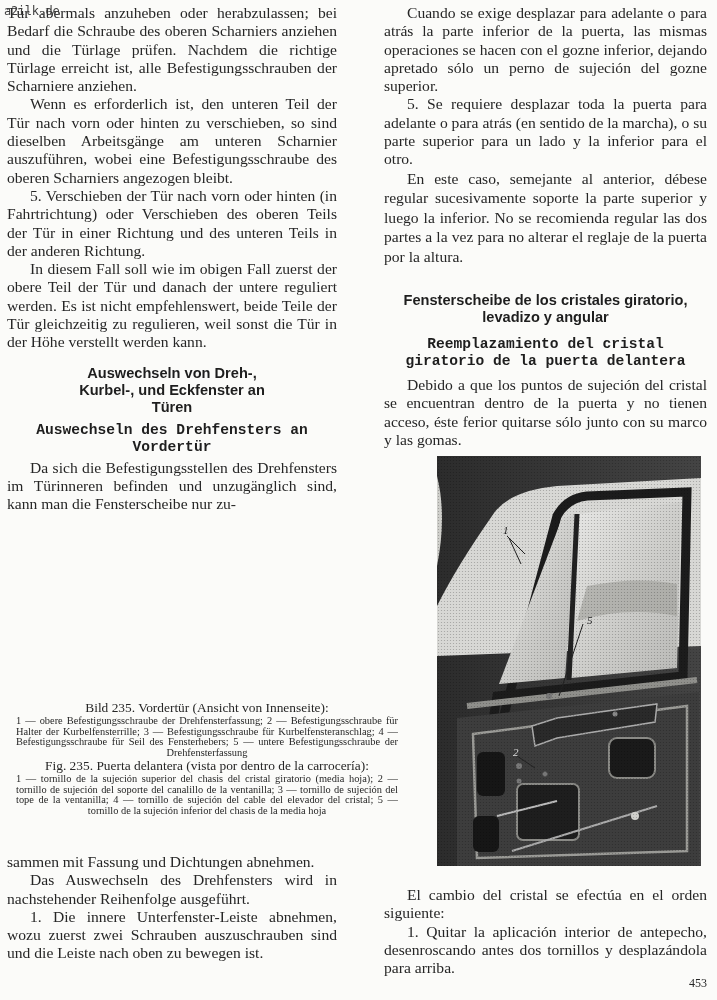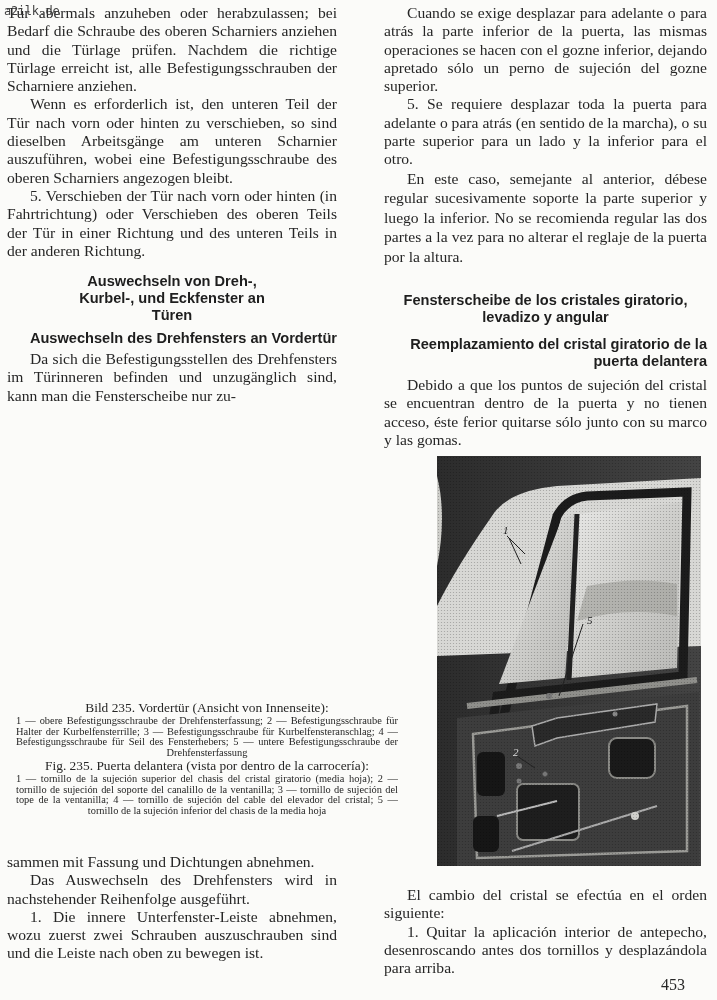--- a/index.html
+++ b/index.html
@@ -17,44 +17,45 @@
   .col { position: absolute; font-size: 15.6px; line-height: 18.3px; text-align: justify; }
   .col-left { left: 7px; top: 4px; width: 330px; }
   .col-right { left: 384px; top: 4px; width: 323px; }
   p { margin: 0; text-indent: 23px; hyphens: manual; }
   p.noindent { text-indent: 0; }
   .h-center {
     font-family: "Liberation Sans", "DejaVu Sans", sans-serif; font-weight: bold;
     font-size: 14.6px; line-height: 17px; text-align: center; margin: 0; color: #1e1e1e;
   }
   .h-left {
-    font-family: Liberation Sans, sans-serif; font-weight: bold;
-    font-size: 14.6px; line-height: 17px; text-align: right; margin: 0; color: #1e1e1e;
+    font-family: Liberation Mono, monospace; font-weight: bold;
+    font-size: 14.6px; line-height: 17px; text-align: center; margin: 0; color: #1e1e1e;
   }
   .caption-block { position: absolute; left: 16px; width: 382px; text-align: center; margin-top: 16px; }
   .cap-title { font-size: 13.4px; line-height: 16px; margin: 0; }
   .cap-body {
     font-size: 10.4px; line-height: 10.6px; text-align: justify; text-align-last: center;
     margin: 0; font-family: "Liberation Serif", serif;
   }
   .photo {
     position: absolute; left: 437px; top: 456px; width: 264px; height: 410px;
     background: #3a3a3a; overflow: hidden;
   }
-  .page-number { position: absolute; left: 661px; top: 976px; font-size: 16px; color: #262626; font-family: Liberation Serif, serif; }
+  .page-number { position: absolute; left: 689px; top: 976px; font-size: 12px; color: #262626; font-family: Liberation Serif, serif; }
 </style>
 </head>
 <body>
 
 <div class="watermark">a2ilk.de</div>
 
 <div class="col col-left">
   <p class="noindent">Tür abermals anzuheben oder herabzulassen; bei Bedarf die Schraube des oberen Scharniers anziehen und die Türlage prüfen. Nachdem die richtige Türlage erreicht ist, alle Befestigungs­schrauben der Scharniere anziehen.</p>
   <p>Wenn es erforderlich ist, den unteren Teil der Tür nach vorn oder hinten zu verschieben, so sind dieselben Arbeitsgänge am unteren Scharnier auszuführen, wobei eine Befesti­gungsschraube des oberen Scharniers angezo­gen bleibt.</p>
   <p>5. Verschieben der Tür nach vorn oder hin­ten (in Fahrtrichtung) oder Verschieben des oberen Teils der Tür in einer Richtung und des unteren Teils in der anderen Richtung.</p>
+  <p>In diesem Fall soll wie im obigen Fall zu­erst der obere Teil der Tür und danach der un­tere reguliert werden. Es ist nicht empfehlens­wert, beide Teile der Tür gleichzeitig zu regu­lieren, weil sonst die Tür in der Höhe verstellt werden kann.</p>
   <div style="height:13px"></div>
   <div class="h-center" style="padding:0 60px;">Auswechseln von Dreh-, Kurbel-, und Eckfenster an Türen</div>
   <div style="height:6px"></div>
   <div class="h-left">Auswechseln des Drehfensters an Vordertür</div>
   <div style="height:3px"></div>
   <p>Da sich die Befestigungsstellen des Dreh­fensters im Türinneren befinden und unzugäng­lich sind, kann man die Fensterscheibe nur zu-</p>
 </div>
 
 <div class="caption-block" style="top:684px;">
   <div class="cap-title">Bild 235. Vordertür (Ansicht von Innenseite):</div>

